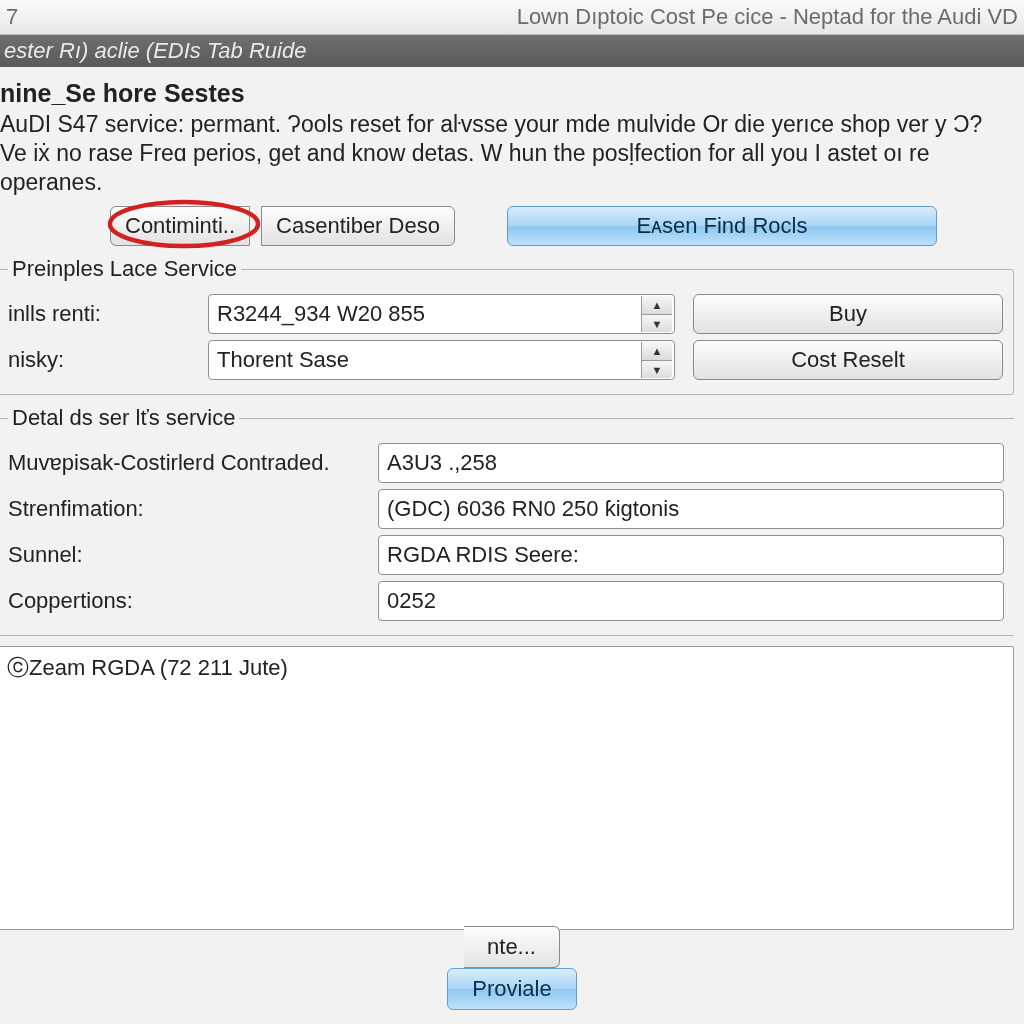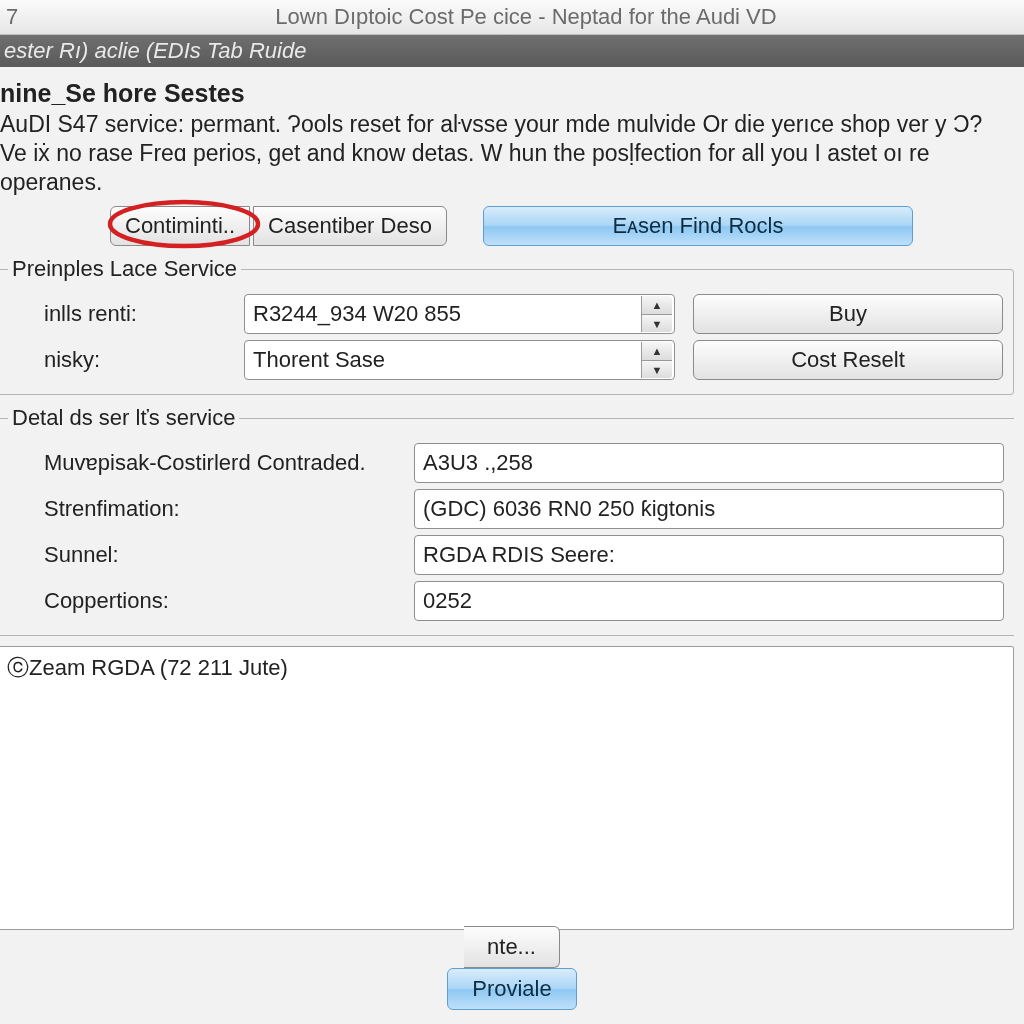--- a/index.html
+++ b/index.html
@@ -18,21 +18,21 @@
     border-bottom: 1px solid #bdbdbd;
     font-size: 22px;
     color: #6b6b6b;
     display: flex;
     align-items: center;
     padding: 0 6px;
     white-space: nowrap;
     overflow: hidden;
   }
   .titlebar .left  { width: 28px; }
-  .titlebar .center{ flex: 1; text-align: center; }
+  .titlebar .center{ flex: 1; text-align: right; }
   .menubar {
     height: 32px;
     background: linear-gradient(#6f6f6f,#5a5a5a);
     color: #e9e9e9;
     font-size: 22px;
     display: flex;
     align-items: center;
     padding: 0 4px;
     white-space: nowrap;
     font-style: italic;
@@ -47,21 +47,21 @@
     font-size: 25px;
     margin: 4px 0 2px 0;
   }
   .para {
     line-height: 1.25;
     margin-bottom: 10px;
   }
   .btnrow {
     display: flex;
     align-items: center;
-    gap: 4px;
+    gap: 12px;
     margin: 6px 0 10px 110px;
     position: relative;
   }
   .btn {
     height: 40px;
     box-sizing: border-box;
     border: 1px solid #8a8a8a;
     border-radius: 6px;
     background: linear-gradient(#fdfdfd,#e2e2e2);
     font-size: 22px;
@@ -104,21 +104,20 @@
     padding: 0 4px;
   }
   .row {
     display: flex;
     align-items: center;
     margin: 6px 0;
   }
   .lbl {
     width: 200px;
     font-size: 22px;
-    margin-left: 36px;
   }
   .lbl.wide { width: 370px; }
   .combo, .txt {
     flex: 1;
     height: 40px;
     border: 1px solid #8f8f8f;
     border-radius: 4px;
     background: #fff;
     display: flex;
     align-items: center;

